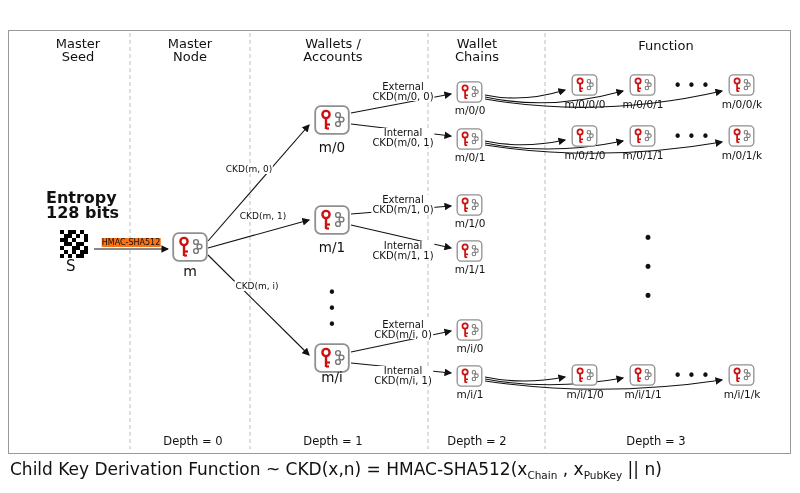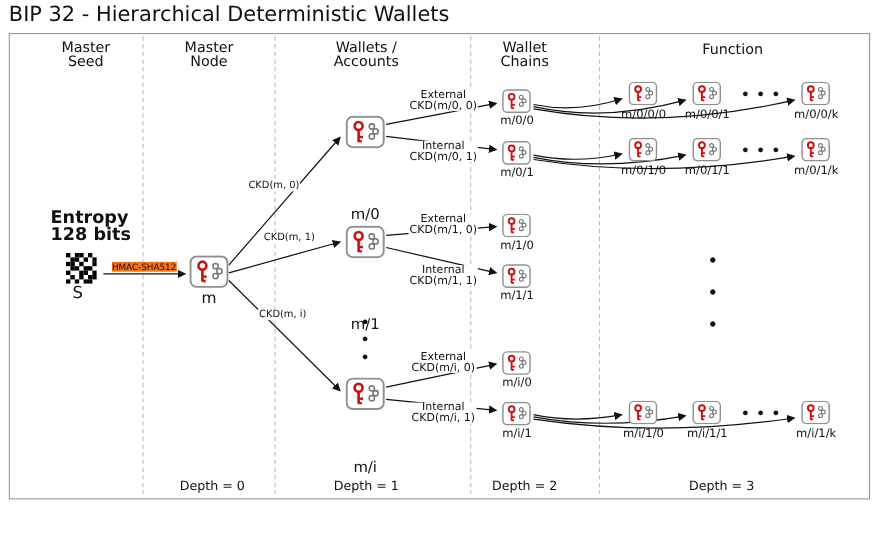--- a/index.html
+++ b/index.html
@@ -5,21 +5,21 @@
   html,body{margin:0;padding:0;background:#fff;}
   #stage{position:relative;width:800px;height:493px;font-family:"DejaVu Sans",sans-serif;color:#111;overflow:hidden;background:#fff;}
   .abs{position:absolute;}
   .pre{white-space:pre-line;}
   .ctr{transform:translateX(-50%);text-align:center;}
   #title{left:8px;top:2px;font-size:19px;}
   #diagram-box{left:8px;top:30px;width:783px;height:424px;border:1px solid #999;box-sizing:border-box;}
   #arrow-layer{left:0;top:0;pointer-events:none;}
   .hdr{font-weight:normal;font-size:13px;line-height:13px;}
   .depth{font-weight:normal;font-size:11.5px;}
-  .node-lbl{font-size:13.5px;margin-top:48px;}
+  .node-lbl{font-size:13.5px;}
   .sm-lbl{font-size:10.5px;}
   .edge-lbl{font-size:10px;line-height:9.5px;background:#fff;padding:0 1px;}
   .ckd-lbl{font-size:9px;background:#fff;padding:0 1px;}
   .dots-h{font-size:15px;letter-spacing:5px;}
   .dots-v{font-size:15px;line-height:16px;}
   .dots-v-big{font-size:17px;line-height:29px;}
   .key-lg{width:36px;height:30px;}
   .key-sm{width:27px;height:22px;}
   #entropy-text{font-size:16px;line-height:15px;font-weight:bold;}
   #seed-s{font-size:15px;}
@@ -41,21 +41,20 @@
         <line x1="12" y1="13" x2="12" y2="24" stroke="#cc1111" stroke-width="2.4"></line>
         <line x1="12" y1="19.5" x2="16" y2="19.5" stroke="#cc1111" stroke-width="2.2"></line>
         <line x1="12" y1="23.5" x2="15" y2="23.5" stroke="#cc1111" stroke-width="2.2"></line>
         <circle cx="24" cy="10" r="2.4" fill="none" stroke="#777" stroke-width="1.4"></circle>
         <circle cx="27.5" cy="14.5" r="2.4" fill="none" stroke="#777" stroke-width="1.4"></circle>
         <circle cx="24" cy="19" r="2.4" fill="none" stroke="#777" stroke-width="1.4"></circle>
       </symbol>
     </defs>
   </svg>
 
-  <div id="title" class="abs">BIP 32 - Hierarchical Deterministic Wallets</div>
   <div id="diagram-box" class="abs"></div>
 
   <svg id="arrow-layer" class="abs" width="800" height="493">
     <defs>
       <marker id="arr" viewBox="0 0 10 10" refX="8.5" refY="5" markerWidth="7" markerHeight="7" orient="auto">
         <path d="M0,0 L10,5 L0,10 z" fill="#111"></path>
       </marker>
     </defs>
     <g stroke="#bdbdbd" stroke-width="1" stroke-dasharray="4 3">
       <line x1="130" y1="33" x2="130" y2="449"></line>
@@ -241,14 +240,15 @@
   <svg class="abs key-sm" style="left:728px;top:364px">
       <use href="#keysym"></use>
     </svg>
   <div class="abs sm-lbl ctr" style="left:742px;top:388px">m/i/1/k</div>
 
   <div class="abs depth ctr" style="left:193px;top:434px">Depth = 0</div>
   <div class="abs depth ctr" style="left:333px;top:434px">Depth = 1</div>
   <div class="abs depth ctr" style="left:477px;top:434px">Depth = 2</div>
   <div class="abs depth ctr" style="left:656px;top:434px">Depth = 3</div>
 
+  <div id="formula" class="abs"><span>Child Key Derivation Function ~  CKD(x,n) = HMAC-SHA512(x</span><sub>Chain</sub><span> , x</span><sub>PubKey</sub><span> || n)</span></div>
 
 </div>
 
 </body></html>

